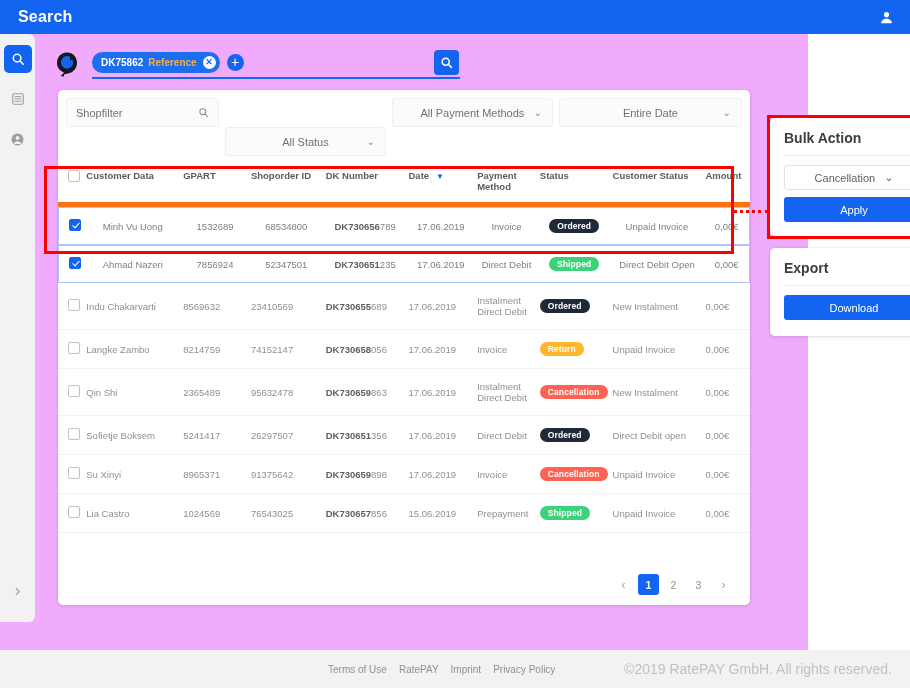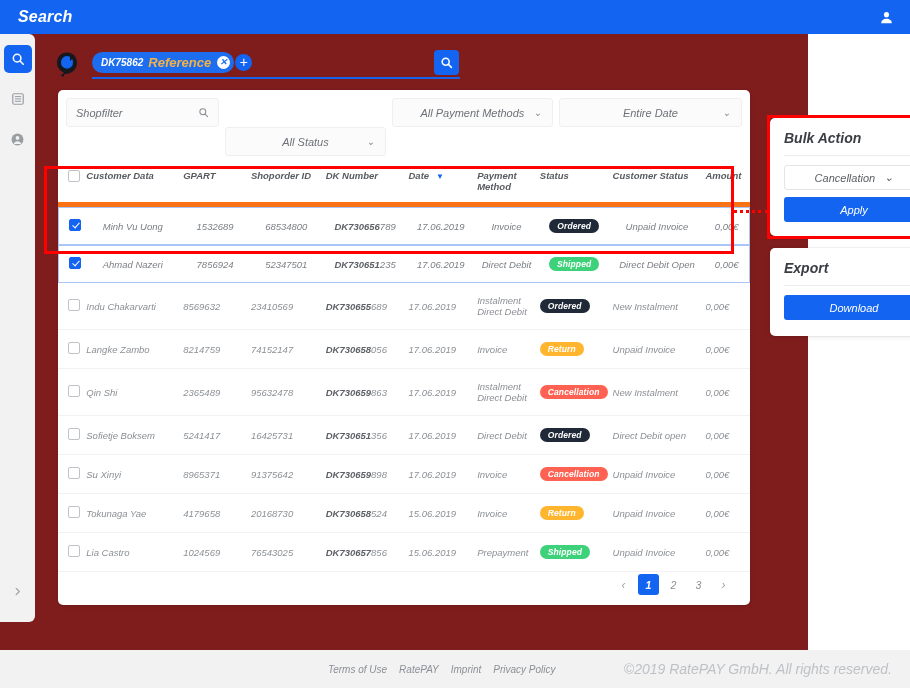--- a/index.html
+++ b/index.html
@@ -2,21 +2,21 @@
 <html><head>
 <meta charset="utf-8">
 <style>
   * { box-sizing: border-box; margin: 0; padding: 0; }
   html, body {
     width: 910px; height: 688px;
     font-family: "Liberation Sans", sans-serif;
     background: #ffffff;
     overflow: hidden;
   }
-  #app { position: relative; width: 808px; height: 688px; background: #7f1d1d; font-style: italic; }
+  #app { position: relative; width: 808px; height: 688px; background: #f0abfc; }
 
   
   .topbar {
     position: absolute; left: 0; top: 0; width: 910px; height: 34px;
     background: #1364F0; display: flex; align-items: center;
     padding: 0 12px 0 18px;
   }
   .topbar-title { color: #ffffff; font-size: 16px; font-weight: bold; letter-spacing: .2px; }
   .topbar-spacer { flex: 1; }
   .user-icon { width: 24px; height: 24px; display: flex; align-items: center; justify-content: center; }
@@ -30,29 +30,29 @@
   .side-item { width: 28px; height: 28px; display: flex; align-items: center; justify-content: center;
                border-radius: 5px; margin-bottom: 12px; }
   .side-item.active { background: #1364F0; }
   .side-bottom { position: absolute; bottom: 24px; left: 0; width: 35px; display: flex; justify-content: center; }
 
   
   .searchrow { position: absolute; left: 55px; top: 47px; width: 405px; height: 34px; display: flex; align-items: center; }
   .brand-logo { width: 24px; height: 26px; flex: 0 0 24px; margin-right: 13px; }
   .search-field {
     position: relative; flex: 1; height: 30px; display: flex; align-items: center;
-    border-bottom: 2px solid #1364F0; gap: 1px; padding-bottom: 2px;
+    border-bottom: 2px solid #1364F0; gap: 7px; padding-bottom: 2px;
   }
   .chip {
     display: inline-flex; align-items: center; gap: 5px;
     background: #1C6DF0; color: #ffffff; border-radius: 11px;
     height: 21px; padding: 0 4px 0 9px; font-size: 10.5px; white-space: nowrap;
   }
   .chip-label { font-weight: bold; font-size: 10px; }
-  .chip-type { color: #F2B245; font-size: 13px; font-weight: bold; }
+  .chip-type { color: #F2B245; font-size: 10px; font-weight: bold; }
   .chip-x {
     width: 13px; height: 13px; border-radius: 50%; background: #ffffff;
     color: #1C6DF0; font-size: 9px; line-height: 13px; text-align: center; font-weight: bold;
     display: inline-block; margin-left: 1px;
   }
   .chip-add {
     width: 17px; height: 17px; border-radius: 50%; background: #1364F0; color: #fff;
     font-size: 14px; line-height: 16px; text-align: center; font-weight: 300;
   }
   .search-go {
@@ -340,49 +340,37 @@
             <td class="c-date">17.06.2019</td>
             <td class="c-pay">Instalment Direct Debit</td>
             <td class="c-stat"><span class="badge b-cancellation">Cancellation</span></td>
             <td class="c-cstat">New Instalment</td>
             <td class="c-amt">0,00€</td>
           </tr>
           <tr>
             <td class="c-chk"><span class="chkbox"></span></td>
             <td class="c-name">Sofietje Boksem</td>
             <td class="c-gpart">5241417</td>
-            <td class="c-shop">16425731</td>
+            <td class="c-shop">26297507</td>
             <td class="c-dk"><span class="dk-bold">DK730651</span><span>356</span></td>
             <td class="c-date">17.06.2019</td>
             <td class="c-pay">Direct Debit</td>
             <td class="c-stat"><span class="badge b-ordered">Ordered</span></td>
             <td class="c-cstat">Direct Debit open</td>
             <td class="c-amt">0,00€</td>
           </tr>
           <tr>
             <td class="c-chk"><span class="chkbox"></span></td>
             <td class="c-name">Su Xinyi</td>
             <td class="c-gpart">8965371</td>
             <td class="c-shop">91375642</td>
             <td class="c-dk"><span class="dk-bold">DK730659</span><span>898</span></td>
             <td class="c-date">17.06.2019</td>
             <td class="c-pay">Invoice</td>
             <td class="c-stat"><span class="badge b-cancellation">Cancellation</span></td>
-            <td class="c-cstat">Unpaid Invoice</td>
-            <td class="c-amt">0,00€</td>
-          </tr>
-          <tr>
-            <td class="c-chk"><span class="chkbox"></span></td>
-            <td class="c-name">Tokunaga Yae</td>
-            <td class="c-gpart">4179658</td>
-            <td class="c-shop">20168730</td>
-            <td class="c-dk"><span class="dk-bold">DK730658</span><span>524</span></td>
-            <td class="c-date">15.06.2019</td>
-            <td class="c-pay">Invoice</td>
-            <td class="c-stat"><span class="badge b-return">Return</span></td>
             <td class="c-cstat">Unpaid Invoice</td>
             <td class="c-amt">0,00€</td>
           </tr>
           <tr>
             <td class="c-chk"><span class="chkbox"></span></td>
             <td class="c-name">Lia Castro</td>
             <td class="c-gpart">1024569</td>
             <td class="c-shop">76543025</td>
             <td class="c-dk"><span class="dk-bold">DK730657</span><span>856</span></td>
             <td class="c-date">15.06.2019</td>

